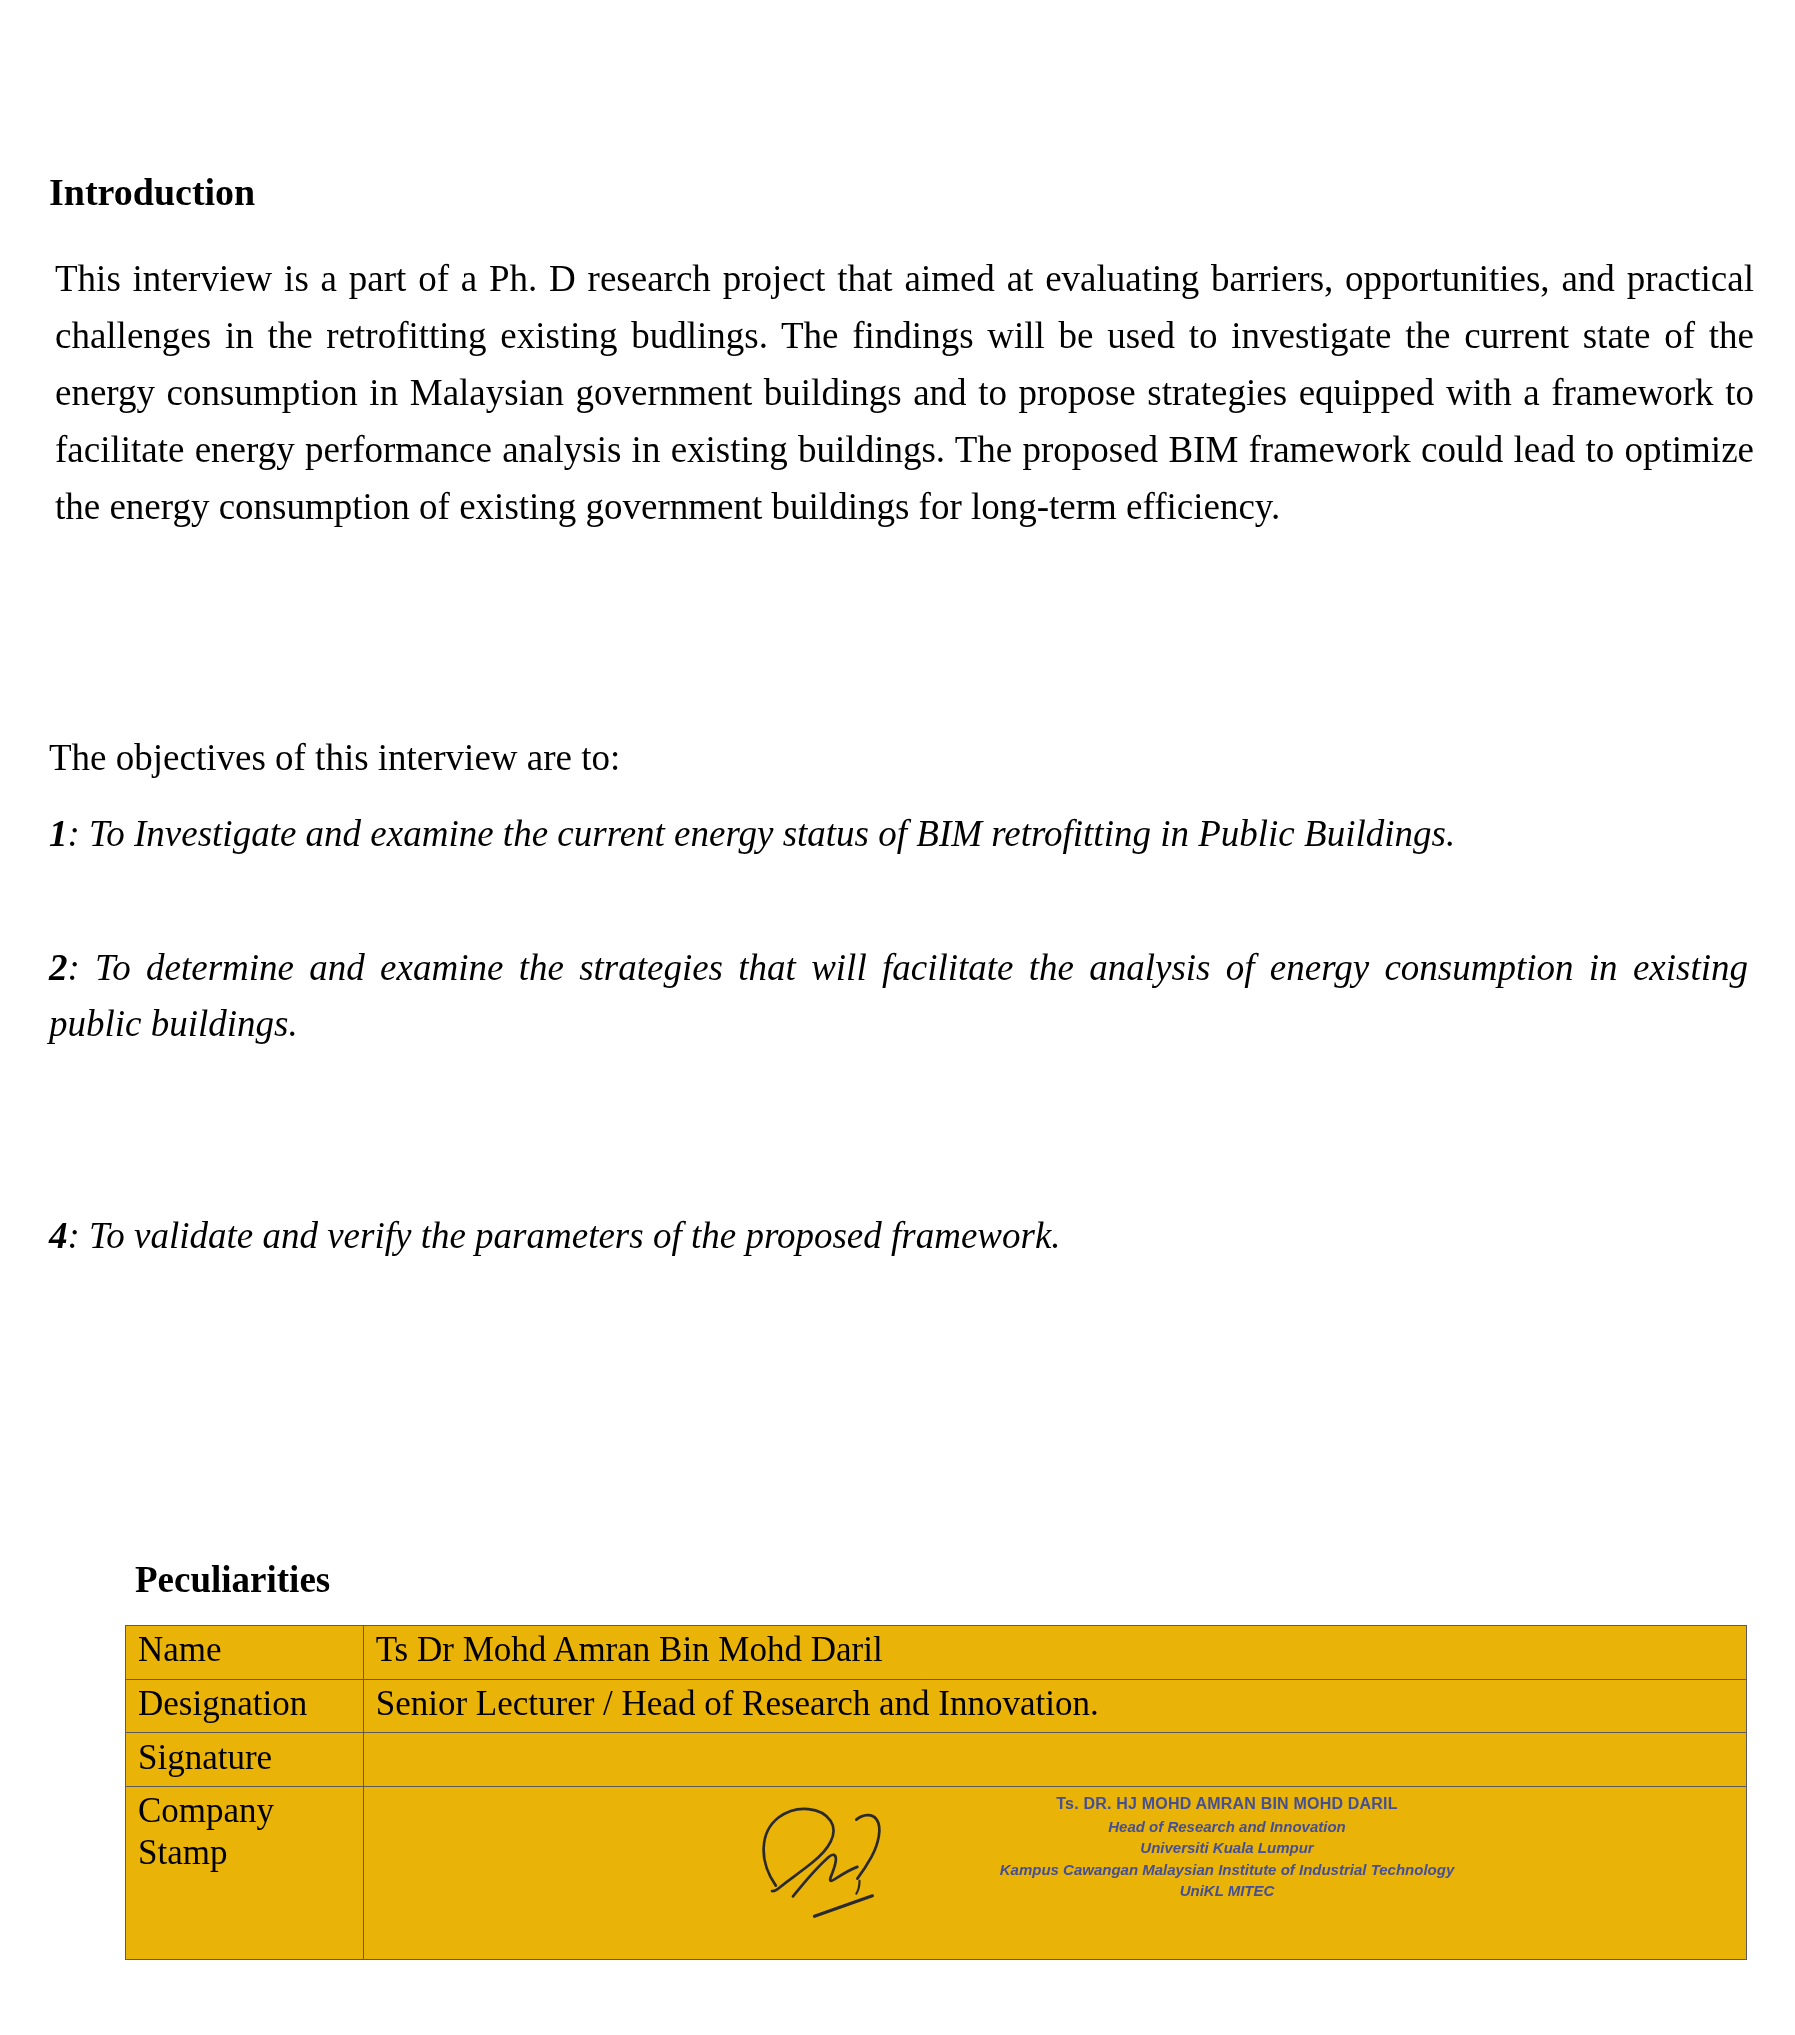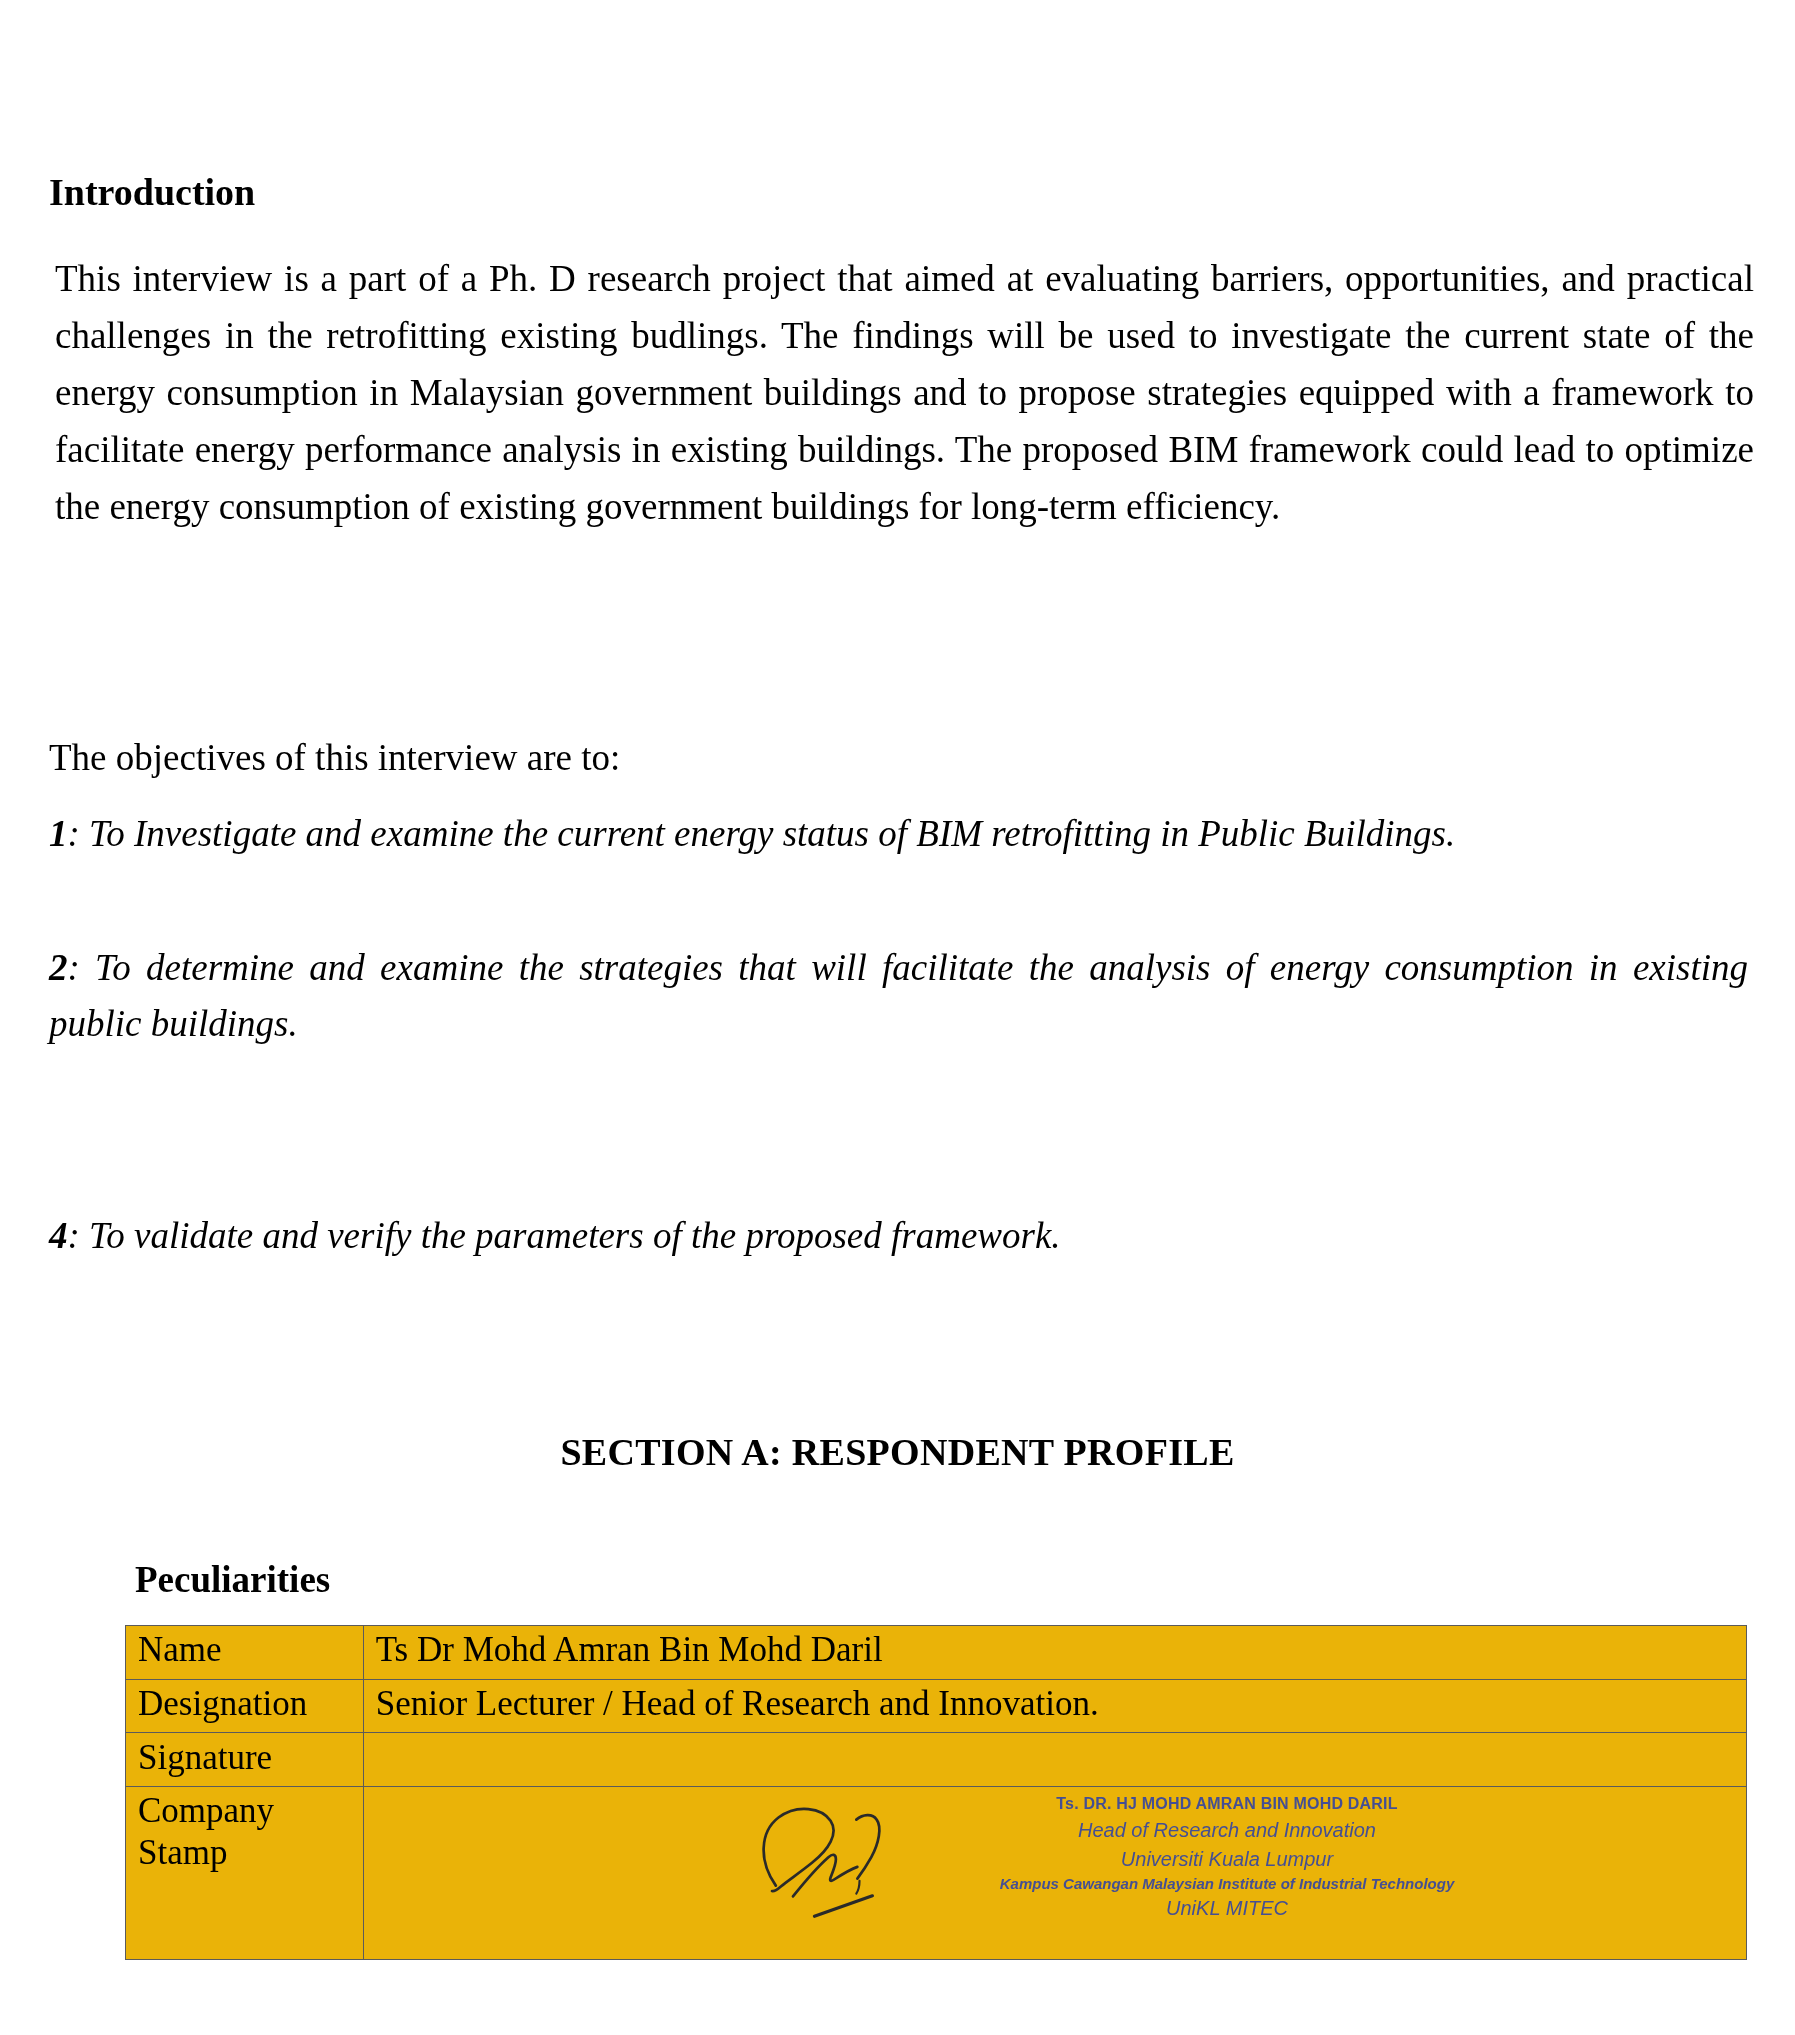--- a/index.html
+++ b/index.html
@@ -161,23 +161,23 @@
   }
   .stamp-line-1 {
     font-size: 16px;
     font-weight: bold;
     letter-spacing: 0.2px;
     white-space: nowrap;
   }
   .stamp-line-2,
   .stamp-line-3,
   .stamp-line-5 {
-    font-size: 20px;
-    font-style: italic;
-    font-weight: normal;
+    font-size: 15px;
+    font-style: italic;
+    font-weight: bold;
   }
   .stamp-line-4 {
     font-size: 15px;
     font-style: italic;
     font-weight: bold;
     white-space: nowrap;
   }
 </style>
 </head>
 <body>
@@ -197,21 +197,20 @@
 
   <div class="objective obj-2">
     <span class="num">2</span><span>: </span><span>To determine and examine the strategies that will facilitate the analysis of energy consumption in existing public buildings.</span>
   </div>
 
 
   <div class="objective obj-4">
     <span class="num">4</span><span>: </span><span>To validate and verify the parameters of the proposed framework.</span>
   </div>
 
-  <div class="section-a">SECTION A: RESPONDENT PROFILE</div>
 
   <div class="peculiarities">Peculiarities</div>
 
   <table class="profile-table">
     <tbody>
       <tr class="r-name">
         <td class="col-label">Name</td>
         <td class="col-value">Ts Dr Mohd Amran Bin Mohd Daril</td>
       </tr>
       <tr class="r-designation">

